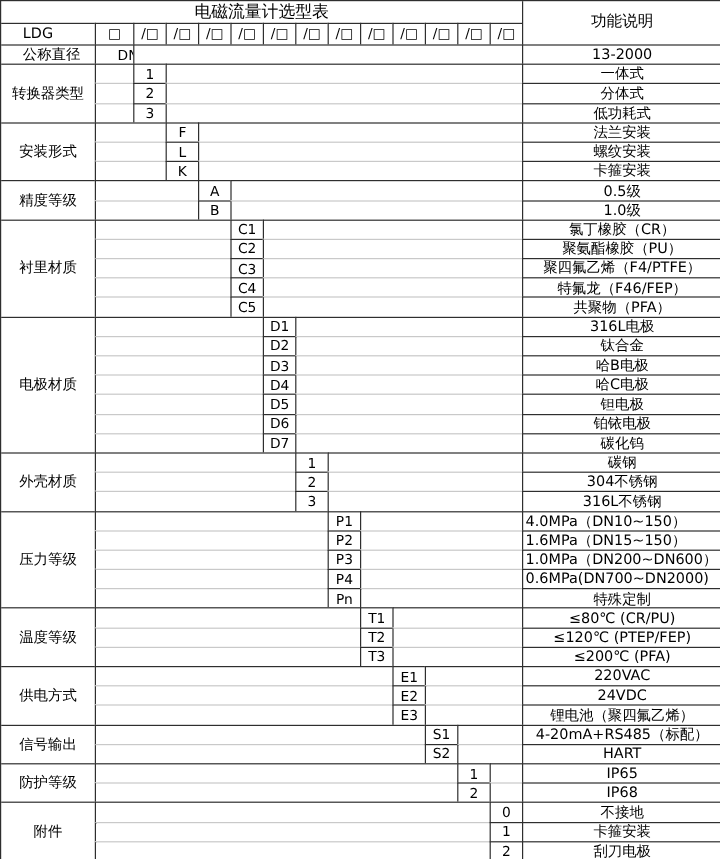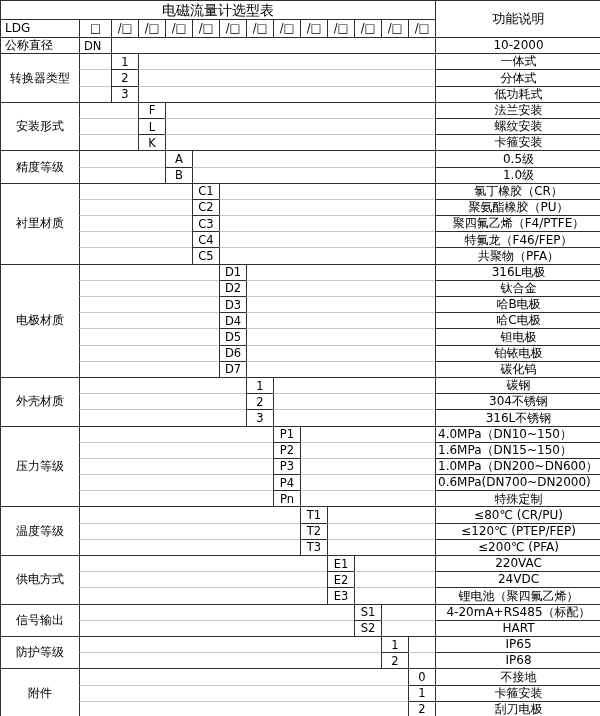--- a/index.html
+++ b/index.html
@@ -22,21 +22,21 @@
     white-space:nowrap;overflow:hidden;
     box-sizing:border-box;
   }
   tr{height:16.2px;}
   tr.rh{height:18px;}
   .bt{border-top:1px solid var(--dark);}
   .bl{border-left:1px solid var(--dark);}
   .gt{border-top:1px solid var(--light);}
   .title{font-weight:normal;font-size:14px;}
   .fhdr{font-weight:normal;font-size:13px;}
-  .la{text-align:left;padding-left:4px;}
+  .la{text-align:left;padding-left:18px;}
   .func.la{padding-left:2px;}
   .code{font-size:11.5px;}
 </style>
 </head>
 <body>
 
 <table>
   <colgroup>
     <col style="width:78px">
     <col style="width:32px">
@@ -74,21 +74,21 @@
     <td class="bt bl code">/□</td>
     <td class="bt bl code">/□</td>
     <td class="bt bl code">/□</td>
     <td class="bt bl code">/□</td>
   </tr>
 
   <tr>
     <td class="bt la">公称直径</td>
     <td class="bt bl code la">DN</td>
     <td colspan="12" class="bt bl"></td>
-    <td class="bt bl func">10-2000</td>
+    <td class="bt bl func">13-2000</td>
   </tr>
 
   <tr>
     <td rowspan="3" class="bt">转换器类型</td>
     <td class="bt bl"></td>
     <td class="bt bl code">1</td>
     <td colspan="11" class="bt bl"></td>
     <td class="bt bl func">一体式</td>
   </tr>
   <tr>

